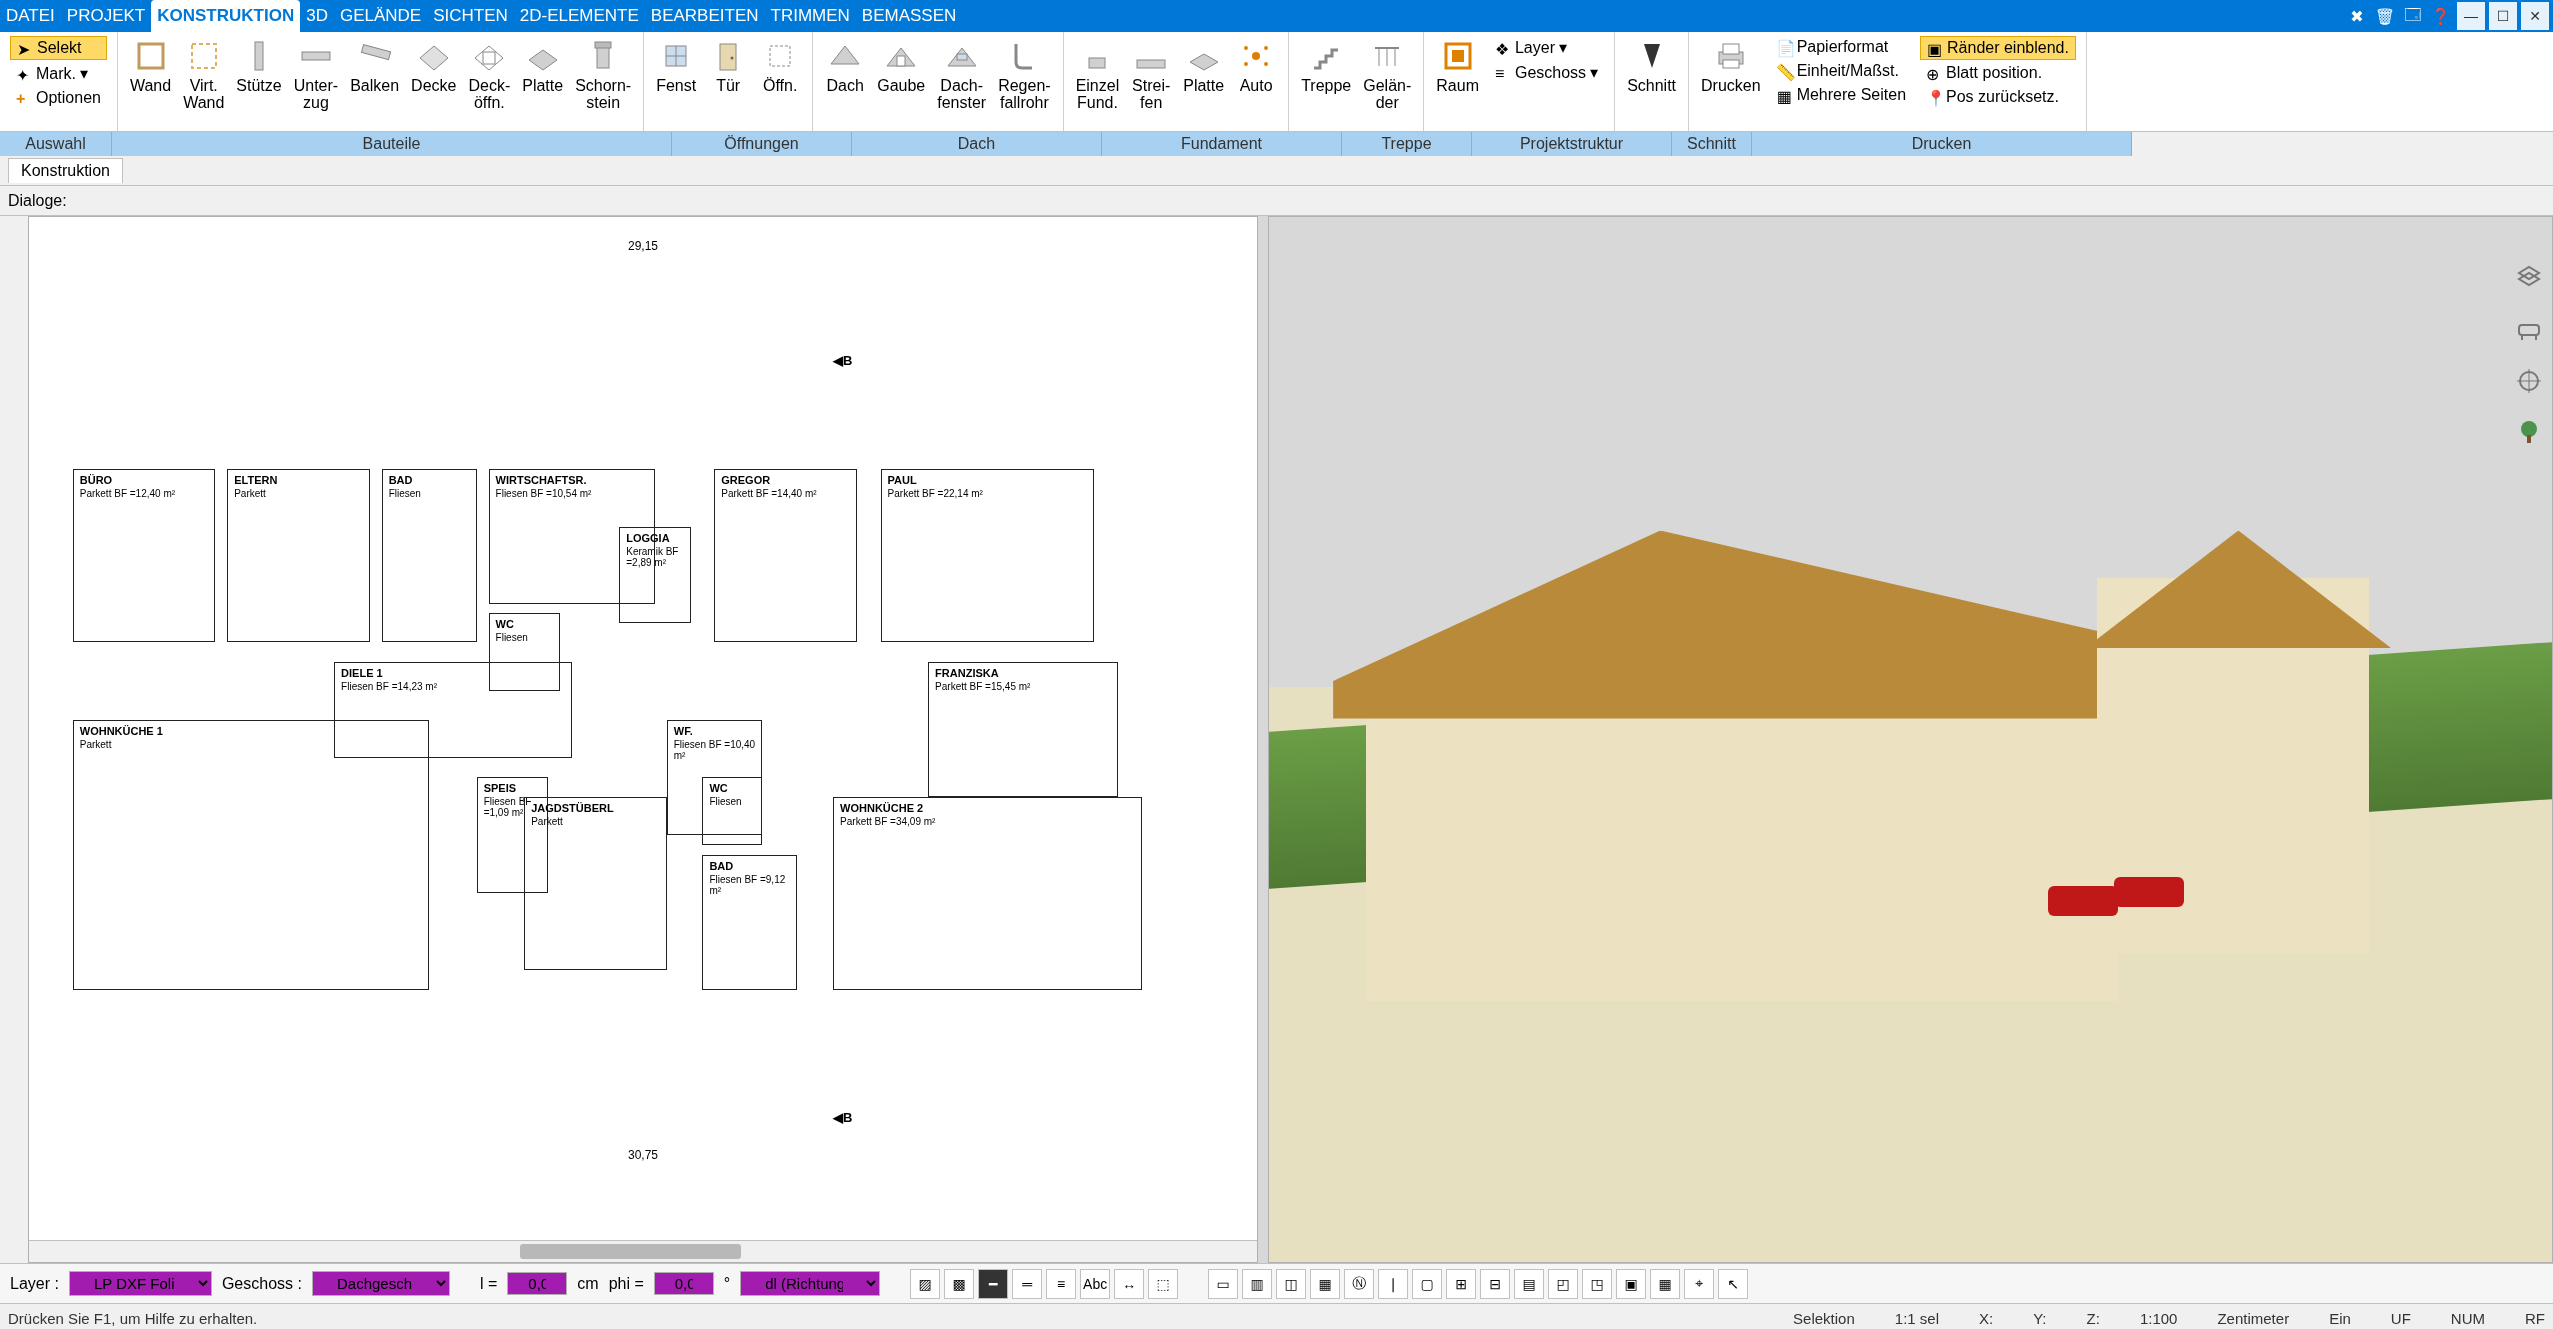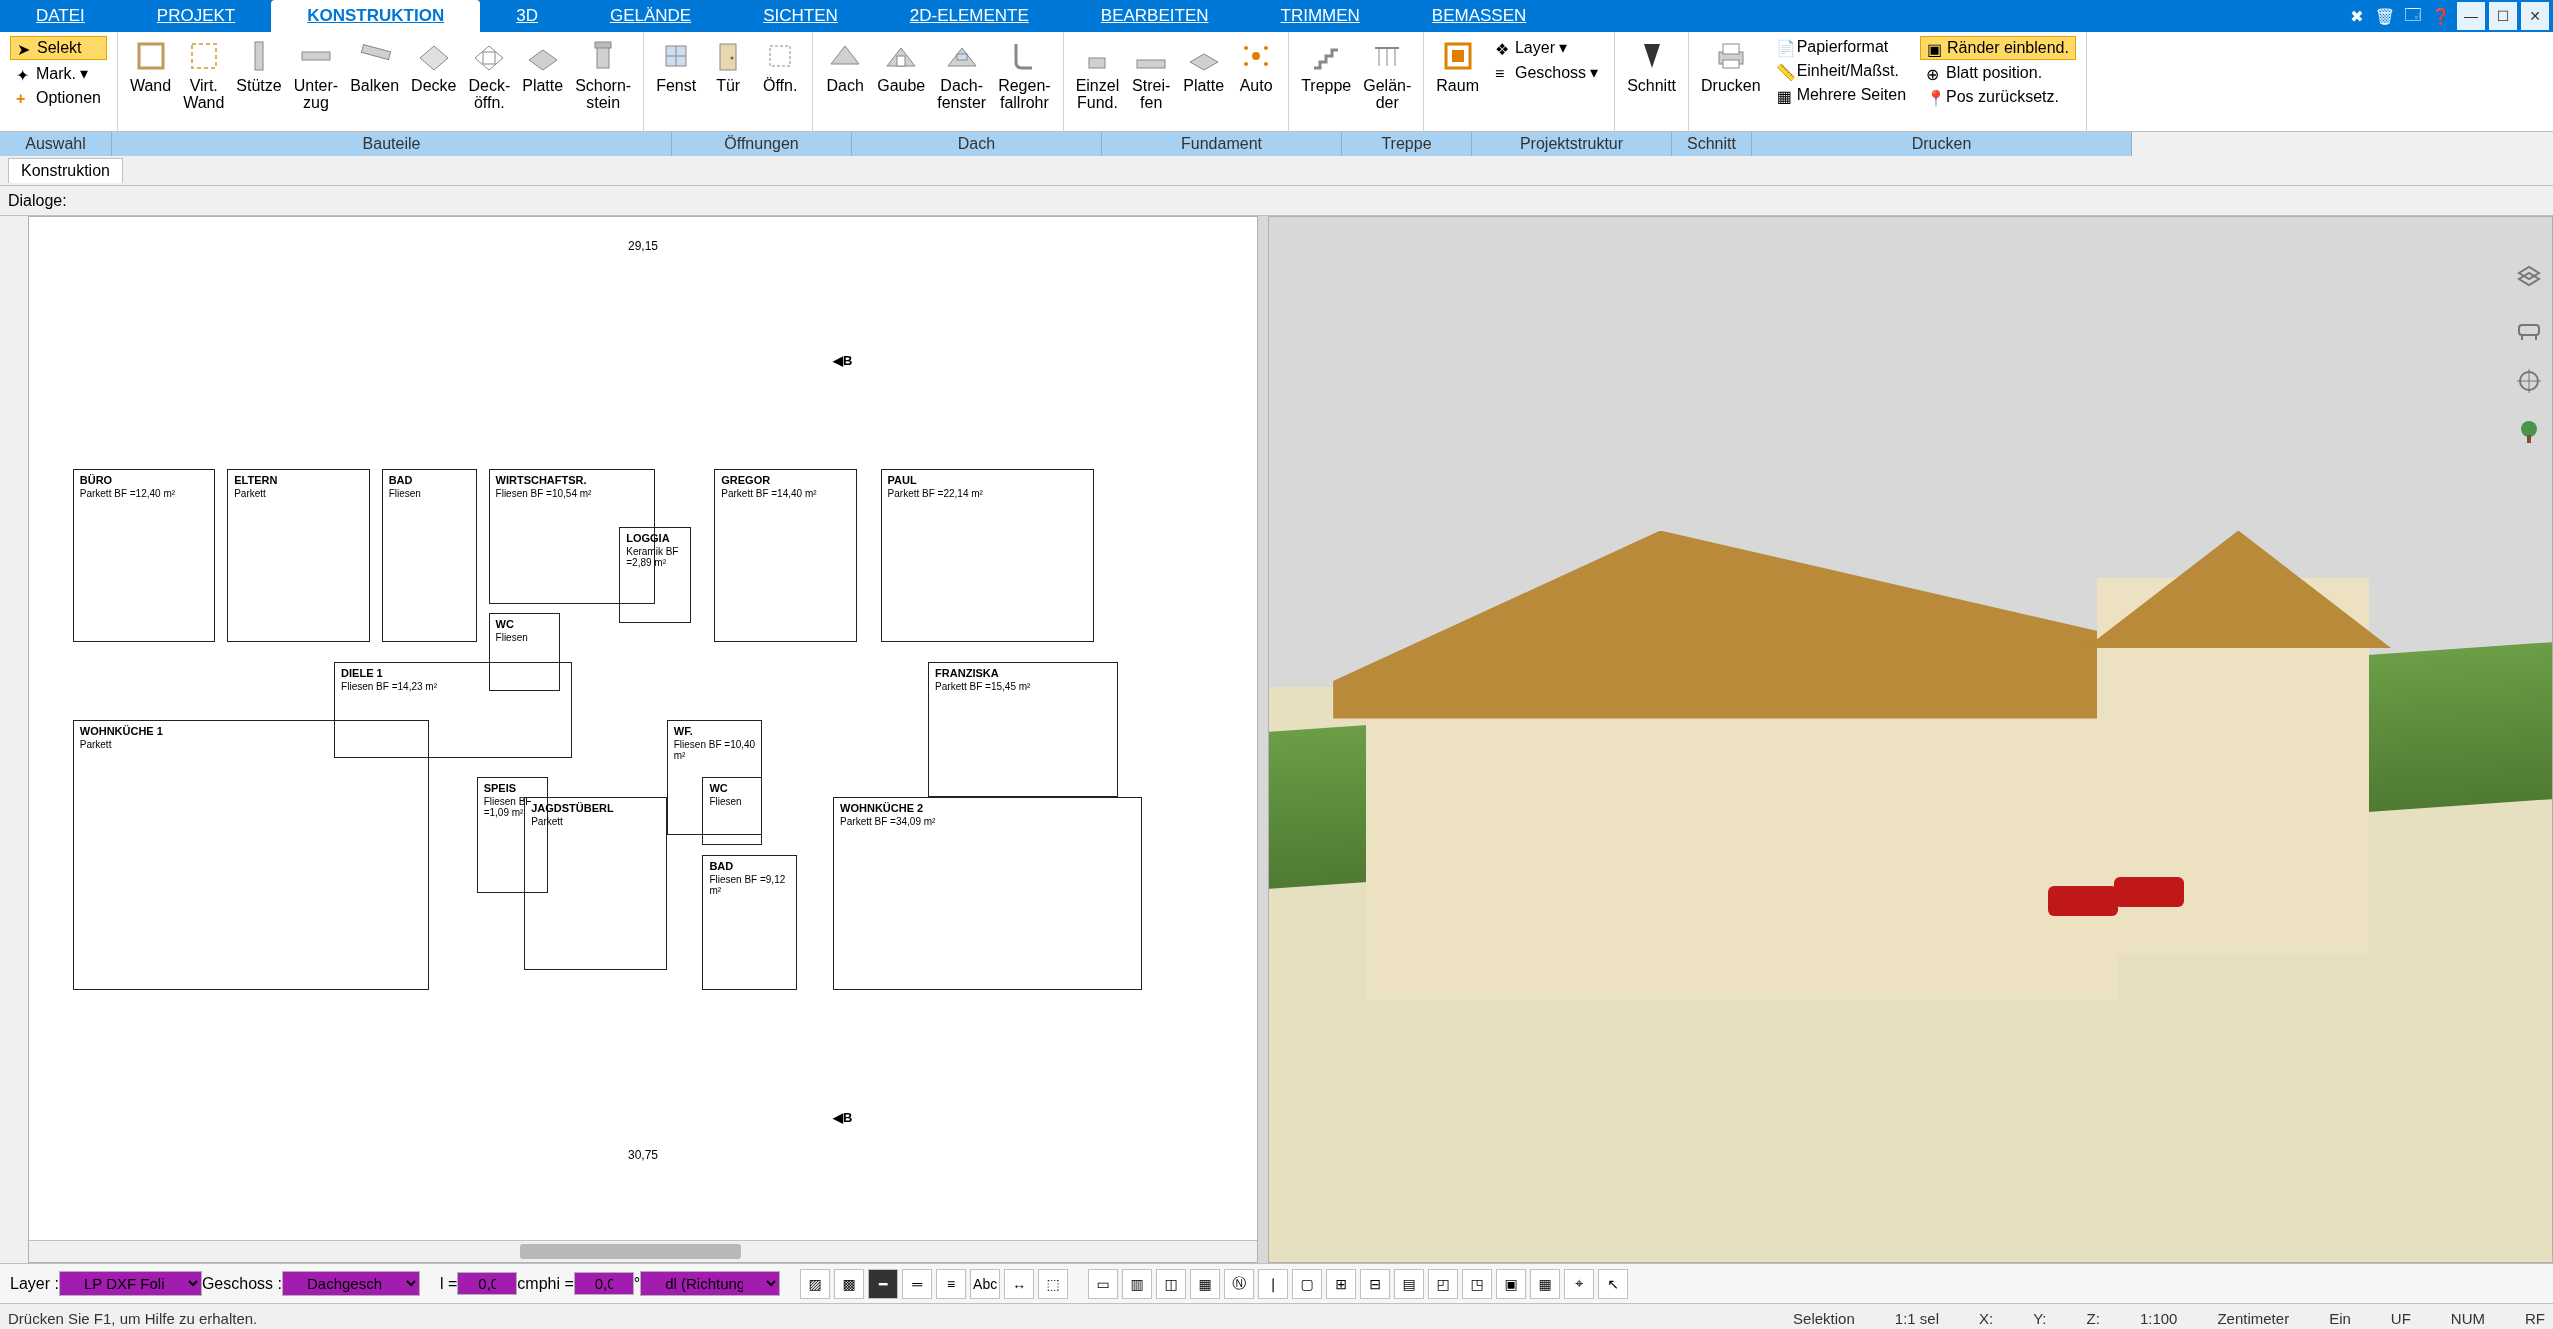--- a/index.html
+++ b/index.html
@@ -1,20 +1,20 @@
 <!DOCTYPE html>
 <html><head>
 <meta charset="utf-8">
 <style>
 * { margin: 0; padding: 0; box-sizing: border-box; font-family: "Segoe UI", Tahoma, sans-serif; }
 body { width: 2553px; height: 1329px; background: #f0f0f0; overflow: hidden; font-size: 17px; }
 
 
 .menu-tabs { display: flex; height: 32px; background: #0078d7; align-items: stretch; }
-.menu-tab { padding: 0 36px; display: flex; align-items: center; color: #fff; font-size: 17px; cursor: pointer; text-decoration: underline; }
+.menu-tab { padding: 0 6px; display: flex; align-items: center; color: #fff; font-size: 17px; cursor: pointer; }
 .menu-tab.active { background: #fff; color: #0078d7; font-weight: 600; border-top-left-radius: 4px; border-top-right-radius: 4px; }
 .menu-tabs .spacer { flex: 1; }
 .title-icons { display: flex; align-items: center; gap: 4px; padding-right: 4px; }
 .title-icons span { width: 24px; height: 24px; display: flex; align-items: center; justify-content: center; color: #fff; font-size: 16px; }
 .title-icons .sysbtn { width: 28px; height: 28px; background: rgba(255,255,255,0.9); color: #333; font-size: 14px; }
 
 
 .ribbon { display: flex; height: 100px; background: #fff; border-bottom: 1px solid #c0c0c0; }
 .ribbon-group { display: flex; padding: 2px 6px; border-right: 1px solid #d0d0d0; align-items: flex-start; }
 .ribbon-col { display: flex; flex-direction: column; align-items: center; justify-content: flex-start; padding: 2px 6px; text-align: center; cursor: pointer; }
@@ -58,21 +58,21 @@
 .wall { position:absolute; left:3%; right:28%; top:35%; bottom:0; background:#ece2c2; }
 .wall2 { position:absolute; right:5%; width:25%; top:10%; bottom:10%; background:#ece2c2; }
 .roof2 { position:absolute; right:3%; width:28%; top:0; height:25%; background:#b88a3a; clip-path: polygon(0 100%, 50% 0, 100% 100%); }
 .car { position:absolute; width:70px; height:30px; background:#c01818; border-radius:6px; }
 
 
 .side-tools { position: fixed; right: 4px; top: 260px; width: 40px; display:flex; flex-direction:column; gap:18px; align-items:center; }
 .side-tools .st { width:34px; height:34px; display:flex; align-items:center; justify-content:center; color:#666; cursor:pointer; }
 
 
-.propbar { height: 40px; background: #f6f6f6; border-top: 1px solid #c0c0c0; display:flex; align-items:center; gap:0; padding:0 10px; font-size:16px; }
+.propbar { height: 40px; background: #f6f6f6; border-top: 1px solid #c0c0c0; display:flex; align-items:center; gap:10px; padding:0 10px; font-size:16px; }
 .propbar select, .propbar input { font-size:15px; padding:2px 20px; border:1px solid #b0b0b0; background:#a21caf; }
 .btnrow { display:flex; gap:4px; margin-left:20px; }
 .btnrow .b { width:30px; height:30px; border:1px solid #c0c0c0; background:#fff; display:flex; align-items:center; justify-content:center; font-size:14px; cursor:pointer; }
 
 
 .status { height:29px; background:#f0f0f0; border-top:1px solid #c0c0c0; display:flex; align-items:center; font-size:15px; padding:0 8px; gap:30px; color:#333; }
 .status .seg { white-space:nowrap; }
 .status .flex { flex:1; }
 .status .right { display:flex; gap:40px; }
 

